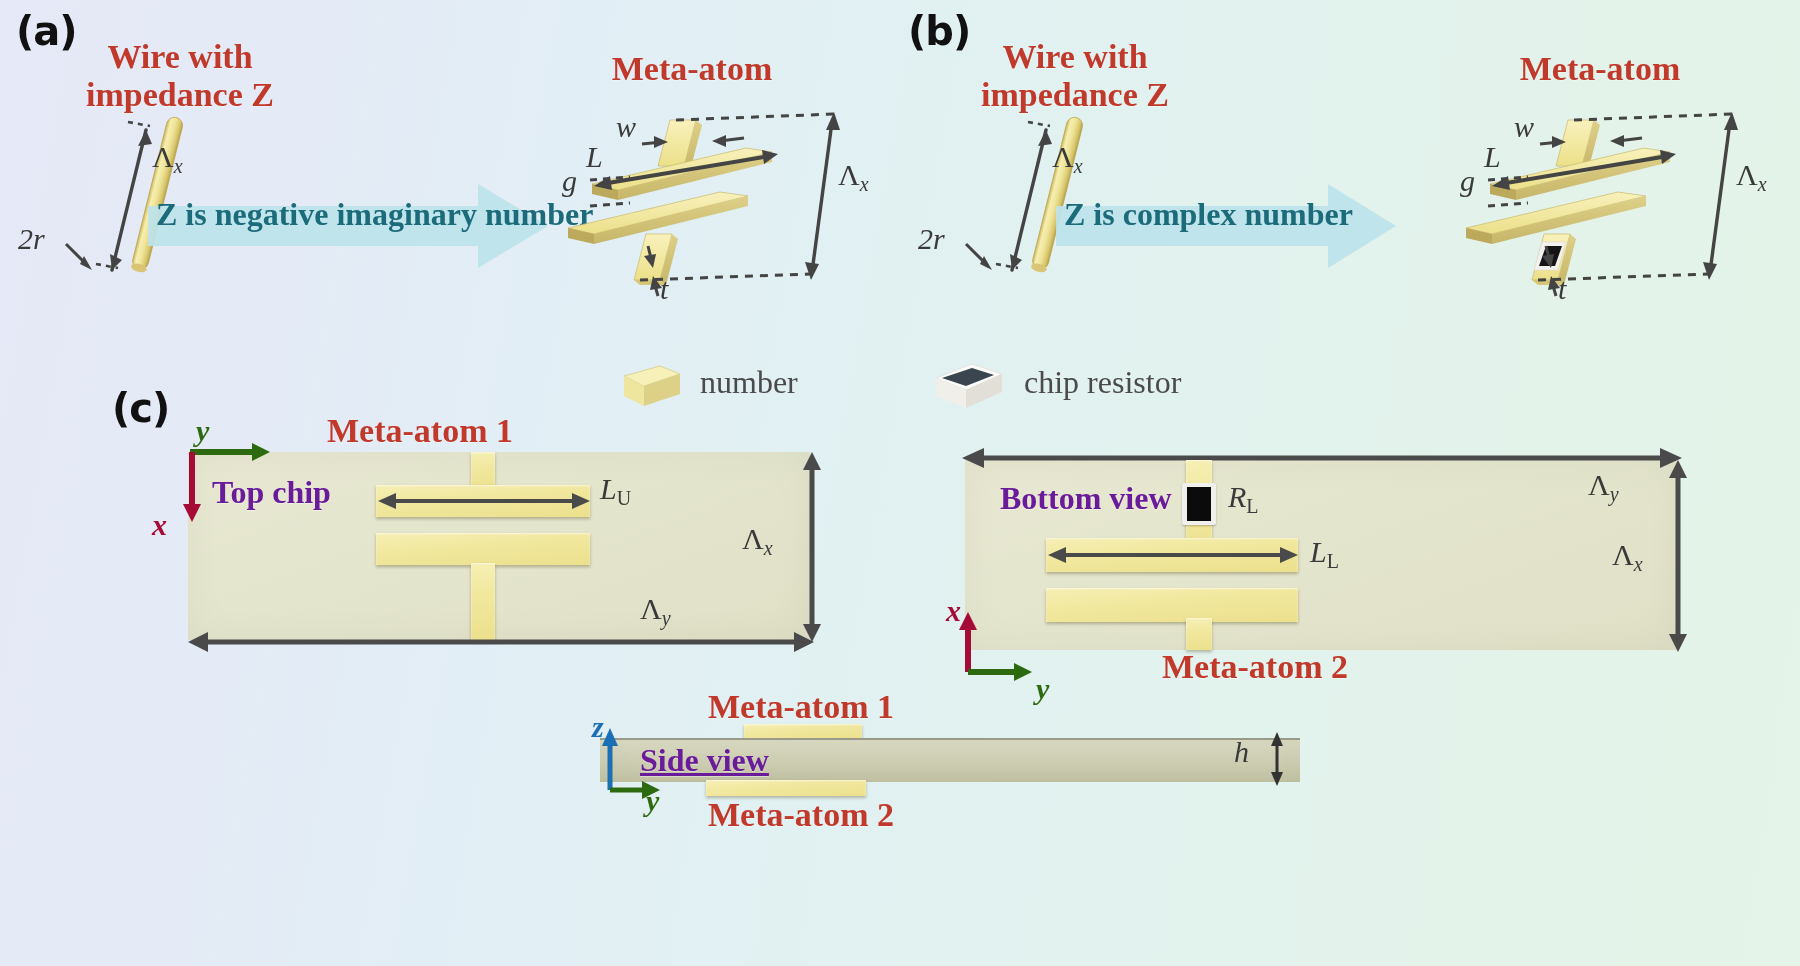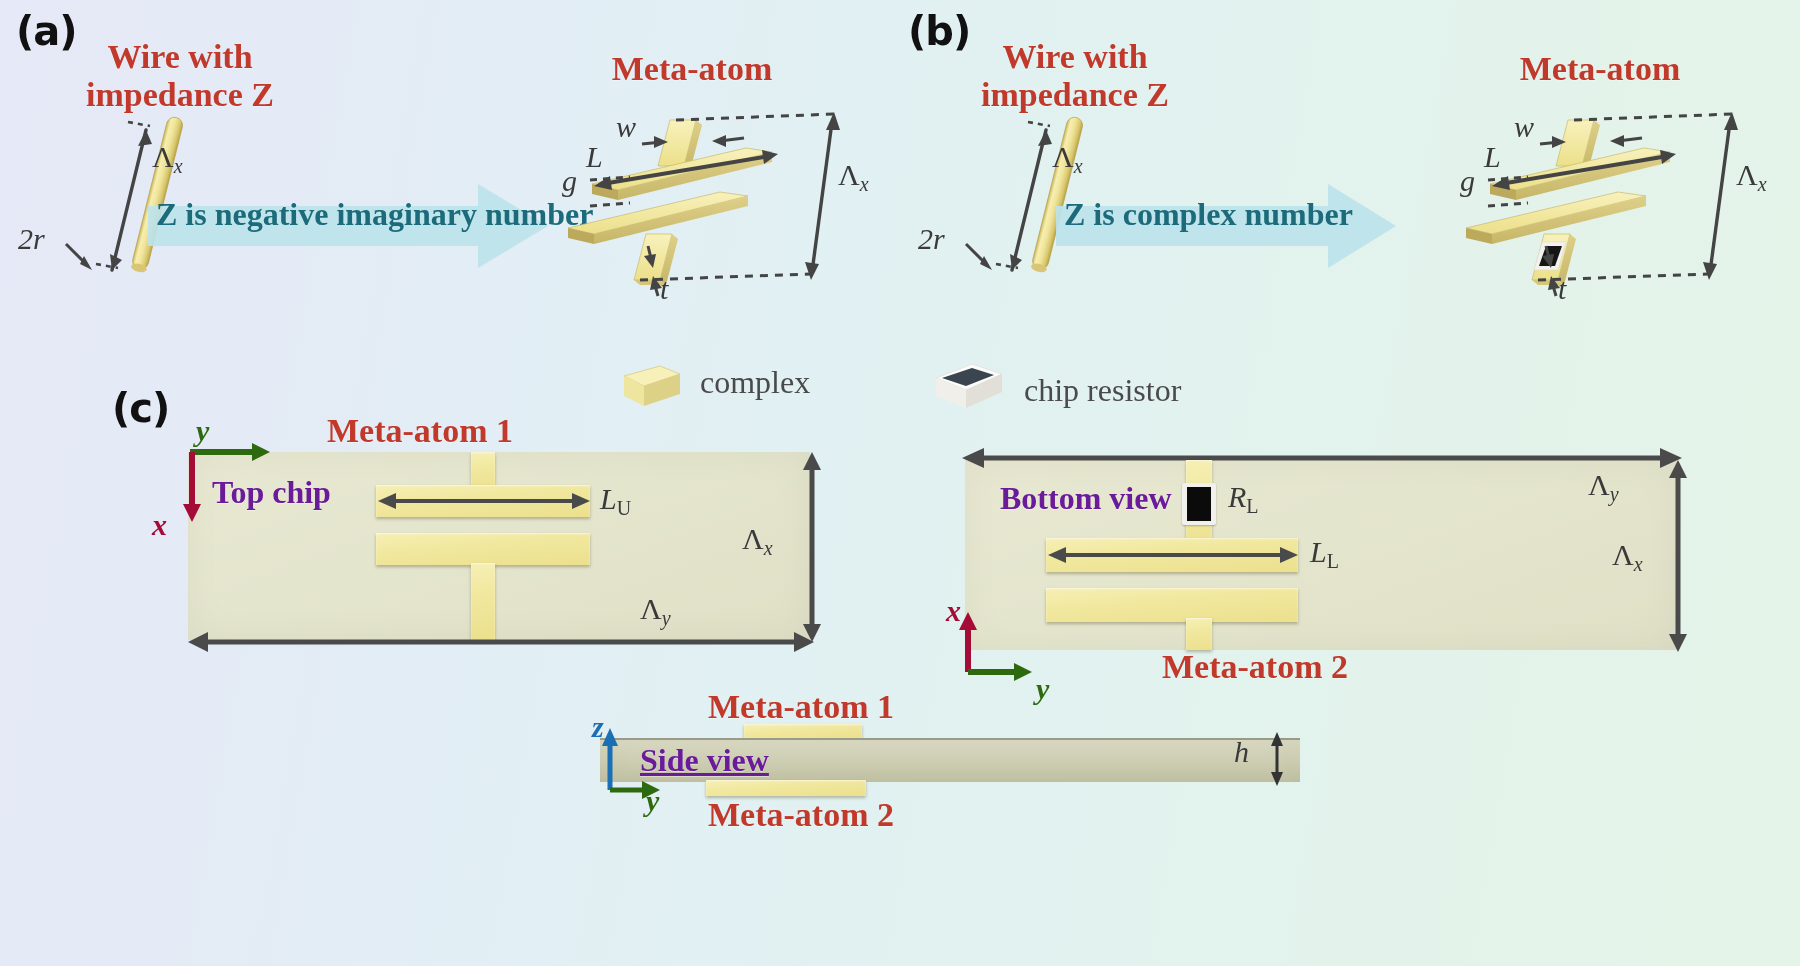--- a/index.html
+++ b/index.html
@@ -334,31 +334,31 @@
   </svg>
 </div>
 
 <div class="abs" style="left:616px;top:358px;">
   <svg width="70" height="58" viewBox="0 0 70 58">
     <polygon points="8,18 44,8 64,16 28,28" fill="#f7f0b8" stroke="#d8cc82" stroke-width="0.8"></polygon>
     <polygon points="8,18 28,28 28,48 8,38" fill="#eee59e"></polygon>
     <polygon points="28,28 64,16 64,36 28,48" fill="#ddd187"></polygon>
   </svg>
 </div>
-<div class="abs legend-text" style="left:700px;top:364px;">complex</div>
+<div class="abs legend-text" style="left:700px;top:364px;">number</div>
 
 <div class="abs" style="left:930px;top:356px;">
   <svg width="80" height="62" viewBox="0 0 80 62">
     <polygon points="6,22 42,8 72,18 36,34" fill="#fbfbfa" stroke="#e0ded9" stroke-width="0.8"></polygon>
     <polygon points="12,22 42,12 64,19 36,30" fill="#3a4550"></polygon>
     <polygon points="6,22 36,34 36,52 6,40" fill="#f1efea"></polygon>
     <polygon points="36,34 72,18 72,36 36,52" fill="#e2dfd8"></polygon>
   </svg>
 </div>
-<div class="abs legend-text" style="left:1024px;top:364px;margin-top:8px;">chip resistor</div>
+<div class="abs legend-text" style="left:1024px;top:364px;">chip resistor</div>
 
 <div class="abs panel-tag" style="left:112px;top:385px;">(c)</div>
 
 <div class="abs red-title" style="left:305px;top:412px;width:230px;">Meta-atom 1</div>
 
 <div class="abs substrate" style="left:188px;top:452px;width:622px;height:188px;"></div>
 
 <div class="abs" style="left:186px;top:418px;">
   <svg width="120" height="120" viewBox="0 0 120 120">
     <g stroke="#2d6a0f" stroke-width="6" fill="none">
@@ -382,21 +382,21 @@
 
 <div class="abs" style="left:376px;top:489px;">
   <svg width="216" height="24" viewBox="0 0 216 24">
     <g stroke="#4a4a4a" stroke-width="4" fill="none">
         <path d="M16 12 L200 12"></path>
       </g>
     <path d="M2 12 L20 4 L20 20 Z" fill="#4a4a4a"></path>
     <path d="M214 12 L196 4 L196 20 Z" fill="#4a4a4a"></path>
   </svg>
 </div>
-<div class="abs dim" style="left:600px;top:482px;font-style:italic;"><span>L</span><span class="subup">U</span></div>
+<div class="abs dim" style="left:600px;top:472px;font-style:italic;"><span>L</span><span class="subup">U</span></div>
 
 <div class="abs" style="left:798px;top:452px;">
   <svg width="30" height="190" viewBox="0 0 30 190">
     <g stroke="#4a4a4a" stroke-width="5" fill="none">
         <path d="M14 14 L14 176"></path>
       </g>
     <path d="M14 0 L5 18 L23 18 Z" fill="#4a4a4a"></path>
     <path d="M14 190 L5 172 L23 172 Z" fill="#4a4a4a"></path>
   </svg>
 </div>

